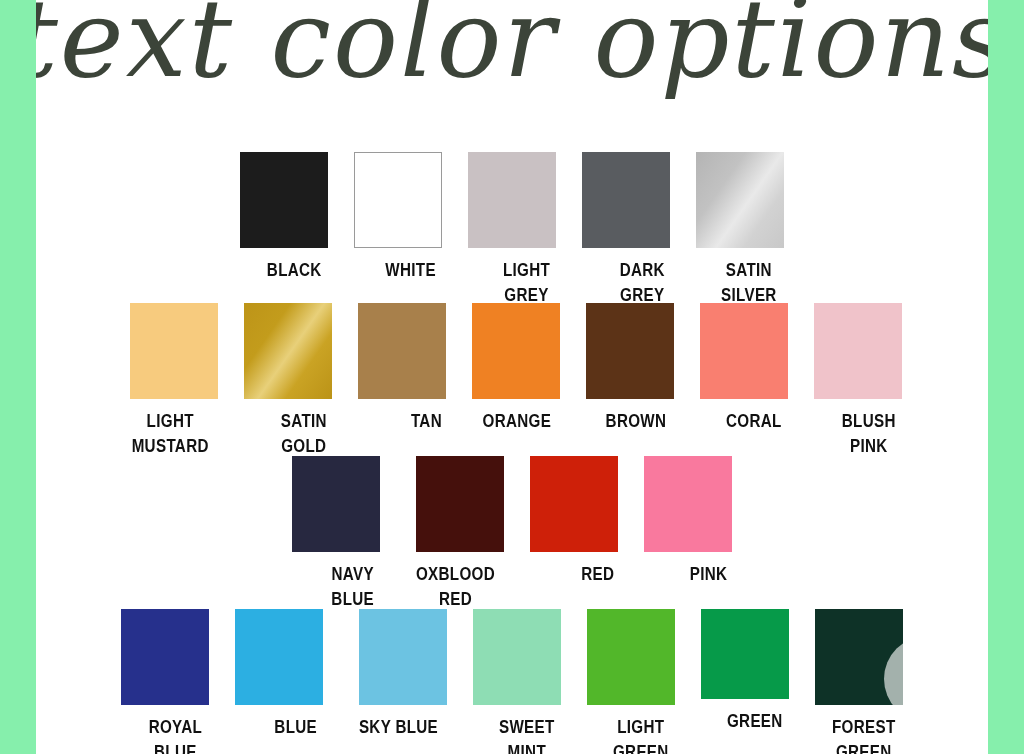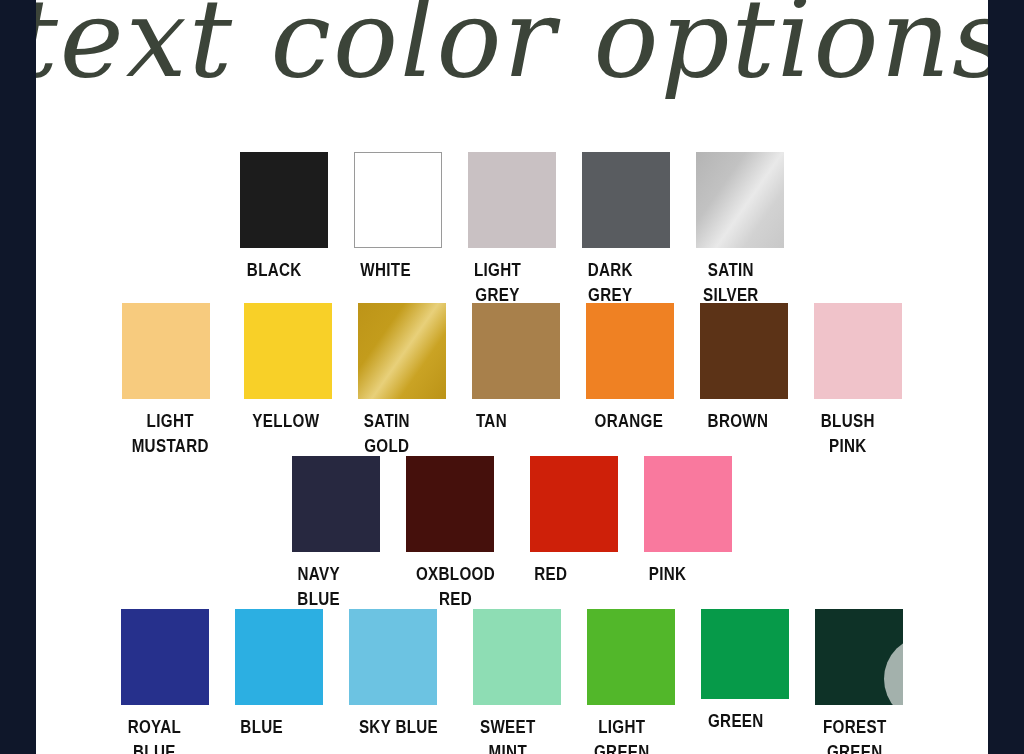--- a/index.html
+++ b/index.html
@@ -65,21 +65,21 @@
     align-items: flex-start;
   }
   #row-0 { top: 152px; }
   #row-1 { top: 303px; }
   #row-2 { top: 456px; }
   #row-3 { top: 609px; }
 
   .cell {
     display: flex;
     flex-direction: column;
-    align-items: flex-start;
+    align-items: flex-end;
   }
 
   .swatch {
     width: 88px;
     height: 96px;
     display: block;
   }
   .swatch.bordered { border: 1px solid #9a9a9a; }
 
   .label {
@@ -107,21 +107,21 @@
     display: flex;
     align-items: center;
     justify-content: center;
     pointer-events: auto;
   }
   #watermark svg { display: block; }
 </style>
 </head>
 <body>
 
-<div id="page" style="background: #0f172a;">
+<div id="page" style="background: #86efac;">
   <div id="canvas" style="background: rgb(255, 255, 255);">
 
     <div id="title-wrap">
       <div id="title" style="color: rgb(60, 68, 57);">text color options</div>
     </div>
 
     <div class="row" id="row-0" style="gap: 26px;">
         <div class="cell">
           <div class="swatch" style="background: rgb(28, 28, 28);"></div>
           <div class="label">BLACK</div>
@@ -146,39 +146,39 @@
 SILVER</div>
         </div>
       </div>
     <div class="row" id="row-1" style="gap: 26px;">
         <div class="cell">
           <div class="swatch" style="background: rgb(247, 203, 126);"></div>
           <div class="label">LIGHT
 MUSTARD</div>
         </div>
         <div class="cell">
-          <div class="swatch" style="background: rgb(248, 208, 40);"></div>
-          <div class="label">YELLOW</div>
-        </div>
-        <div class="cell">
           <div class="swatch" style="background: linear-gradient(125deg, rgb(189, 148, 24) 0%, rgb(195, 156, 28) 30%, rgb(232, 208, 122) 52%, rgb(202, 163, 36) 70%, rgb(187, 147, 23) 100%);"></div>
           <div class="label">SATIN
 GOLD</div>
         </div>
         <div class="cell">
           <div class="swatch" style="background: rgb(168, 128, 75);"></div>
           <div class="label">TAN</div>
         </div>
         <div class="cell">
           <div class="swatch" style="background: rgb(239, 129, 35);"></div>
           <div class="label">ORANGE</div>
         </div>
         <div class="cell">
           <div class="swatch" style="background: rgb(92, 51, 23);"></div>
           <div class="label">BROWN</div>
+        </div>
+        <div class="cell">
+          <div class="swatch" style="background: rgb(249, 127, 112);"></div>
+          <div class="label">CORAL</div>
         </div>
         <div class="cell">
           <div class="swatch" style="background: rgb(240, 195, 202);"></div>
           <div class="label">BLUSH
 PINK</div>
         </div>
       </div>
     <div class="row" id="row-2" style="gap: 26px;">
         <div class="cell">
           <div class="swatch" style="background: rgb(39, 40, 64);"></div>

